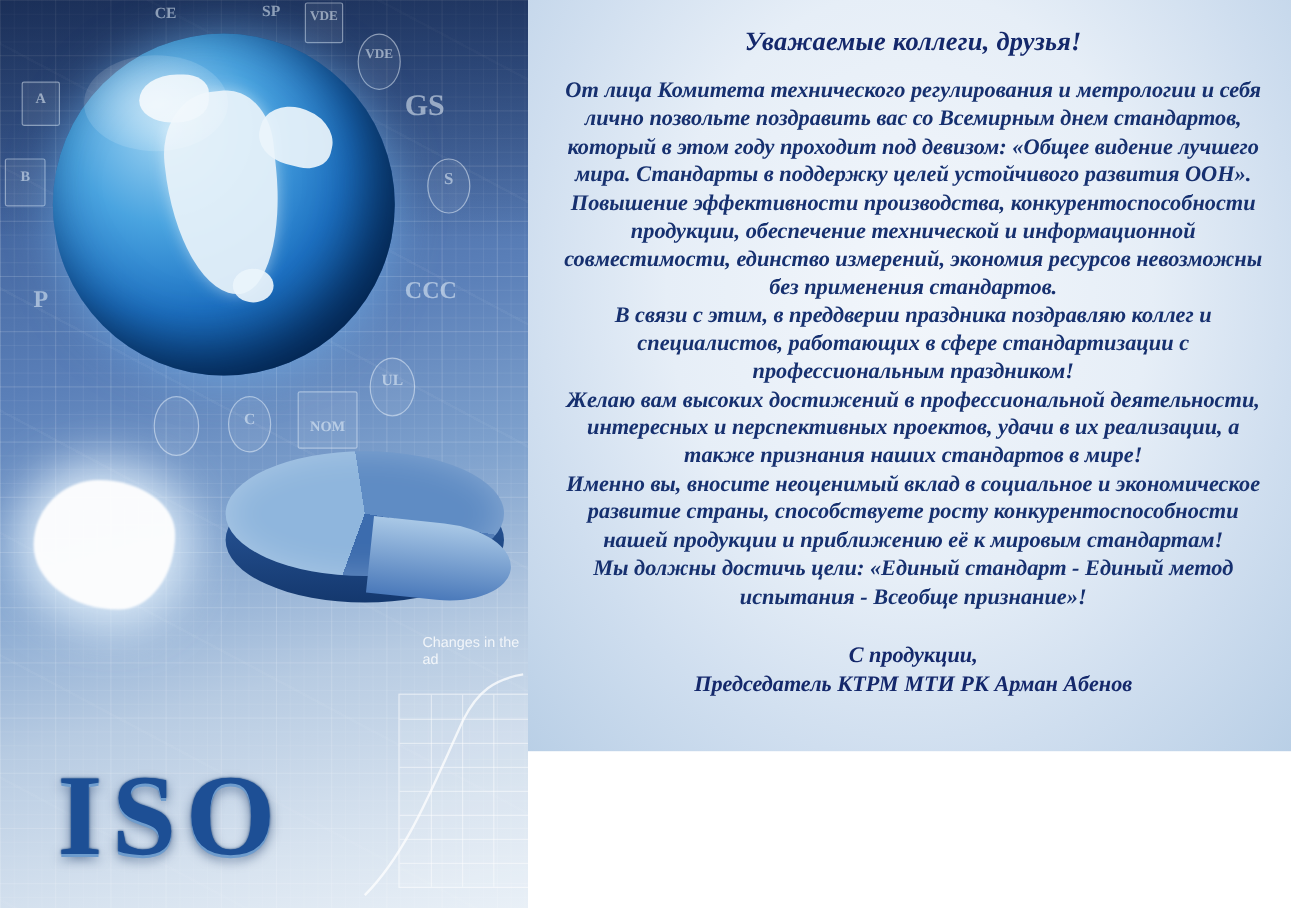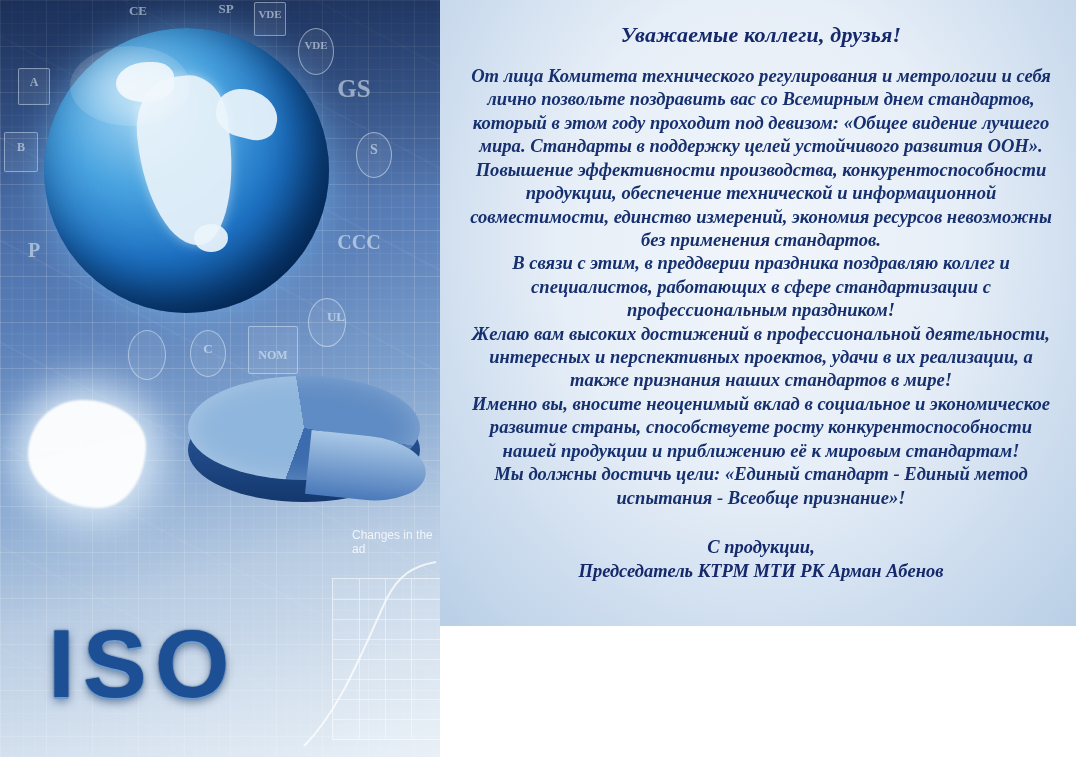--- a/index.html
+++ b/index.html
@@ -163,22 +163,22 @@
     font-size: 12px; color: rgba(255,255,255,0.8);
     font-family: "Liberation Sans", sans-serif;
   }
   .curve {
     position: absolute; left: 300px; top: 560px; width: 140px; height: 190px;
   }
 
   
   .iso {
     position: absolute;
-    left: 48px; bottom: 38px;
-    font-family: Liberation Sans, sans-serif;
+    left: 48px; bottom: 22px;
+    font-family: Liberation Serif, serif;
     font-weight: bold;
     font-size: 96px;
     letter-spacing: 8px;
     color: #1d4f95;
     text-shadow:
       0 2px 0 #6e9ccd,
       0 4px 10px rgba(10,40,90,0.55),
       0 0 2px #0d3b7a;
   }
 
@@ -240,21 +240,21 @@
     <div class="mark" style="left:118px; top:4px;  width:40px; height:18px; font-size:13px;">CE</div>
     <div class="mark" style="left:206px; top:2px;  width:40px; height:18px; font-size:13px;">SP</div>
     <div class="mark box" style="left:254px; top:2px;  width:30px; height:26px; font-size:11px; padding-top:6px;">VDE</div>
     <div class="mark round" style="left:298px; top:28px; width:34px; height:34px; font-size:11px; padding-top:11px;">VDE</div>
     <div class="mark" style="left:334px; top:76px; width:40px; height:22px; font-size:25px;">GS</div>
     <div class="mark round" style="left:356px; top:132px; width:34px; height:34px; font-size:14px; padding-top:10px;">S</div>
     <div class="mark box" style="left:18px;  top:68px;  width:30px; height:28px; font-size:12px; padding-top:7px;">A</div>
     <div class="mark box" style="left:4px;   top:132px; width:32px; height:30px; font-size:12px; padding-top:8px;">B</div>
     <div class="mark" style="left:335px; top:196px; width:48px; height:20px; font-size:20px;margin-top:36px;">CCC</div>
     <div class="mark" style="left:20px;  top:240px; width:28px; height:24px; font-size:20px;">P</div>
-    <div class="mark round" style="left:308px; top:298px; width:36px; height:36px; font-size:13px; padding-top:11px;text-align:right;">UL</div>
+    <div class="mark round" style="left:308px; top:298px; width:36px; height:36px; font-size:13px; padding-top:11px;">UL</div>
     <div class="mark box" style="left:248px; top:326px; width:48px; height:24px; font-size:12px; padding-top:22px;">NOM</div>
     <div class="mark round" style="left:190px; top:330px; width:34px; height:34px; font-size:13px; padding-top:11px;">C</div>
     <div class="mark round" style="left:128px; top:330px; width:36px; height:36px; font-size:13px; padding-top:12px;"></div>
 
     <div class="globe">
       <div class="land l1"></div>
       <div class="land l2"></div>
       <div class="land l3"></div>
       <div class="land l4"></div>
       <div class="shine"></div>

